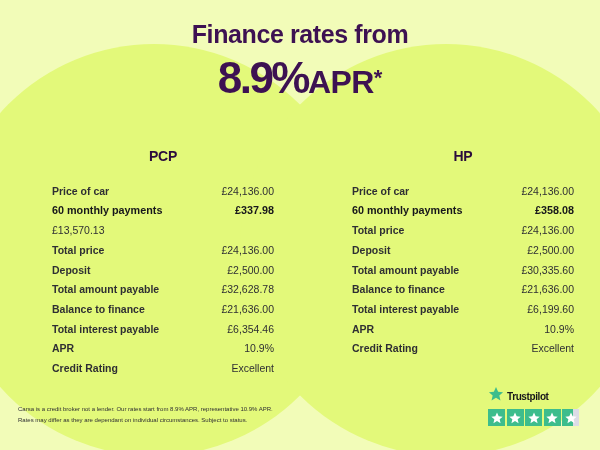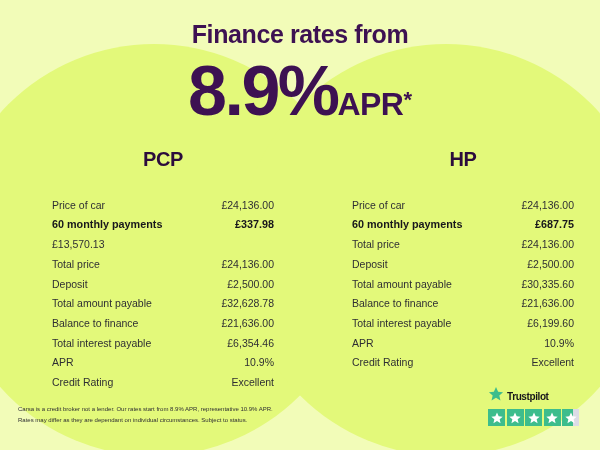--- a/index.html
+++ b/index.html
@@ -58,21 +58,21 @@
     margin-top: 8px;
   }
   .rate-line {
     margin-top: 9px;
     display: flex;
     align-items: baseline;
     justify-content: center;
     line-height: 1;
   }
   .rate-big {
-    font-size: 70px;
+    font-size: 44px;
     font-weight: bold;
     letter-spacing: -2.5px;
     color: #3d1152;
   }
   .rate-suffix {
     font-size: 32px;
     font-weight: bold;
     letter-spacing: -0.6px;
     color: #3d1152;
   }
@@ -93,37 +93,37 @@
     display: flex;
   }
   .col {
     width: 50%;
     box-sizing: border-box;
   }
   .col-pcp { padding: 0 26px 0 52px; }
   .col-hp  { padding: 0 26px 0 52px; }
   .col-heading {
     text-align: center;
-    font-size: 20px;
+    font-size: 14px;
     font-weight: bold;
     color: #2b0c3c;
     letter-spacing: -0.3px;
-    margin-bottom: 24px;
+    margin-bottom: 17px;
   }
   .rows { display: block; }
   .row {
     display: flex;
     justify-content: space-between;
     align-items: baseline;
     font-size: 10.5px;
     line-height: 1;
     padding: 4.6px 0;
     color: #2f2f33;
   }
-  .row .label { white-space: nowrap; }
+  .row .label { white-space: nowrap; font-weight: bold; }
   .row .value { white-space: nowrap; }
   .row.bold {
     font-weight: bold;
     color: #17171b;
     font-size: 10.8px;
     gap: 32px;
   }
 
   
   .disclaimer {
@@ -247,21 +247,21 @@
 
     <div class="col col-hp">
       <div class="col-heading">HP</div>
       <div class="rows">
         <div class="row">
           <span class="label">Price of car</span>
           <span class="value">£24,136.00</span>
         </div>
         <div class="row bold">
           <span class="label">60 monthly payments</span>
-          <span class="value">£687.75</span>
+          <span class="value">£358.08</span>
         </div>
         <div class="row">
           <span class="label">Total price</span>
           <span class="value">£24,136.00</span>
         </div>
         <div class="row">
           <span class="label">Deposit</span>
           <span class="value">£2,500.00</span>
         </div>
         <div class="row">

